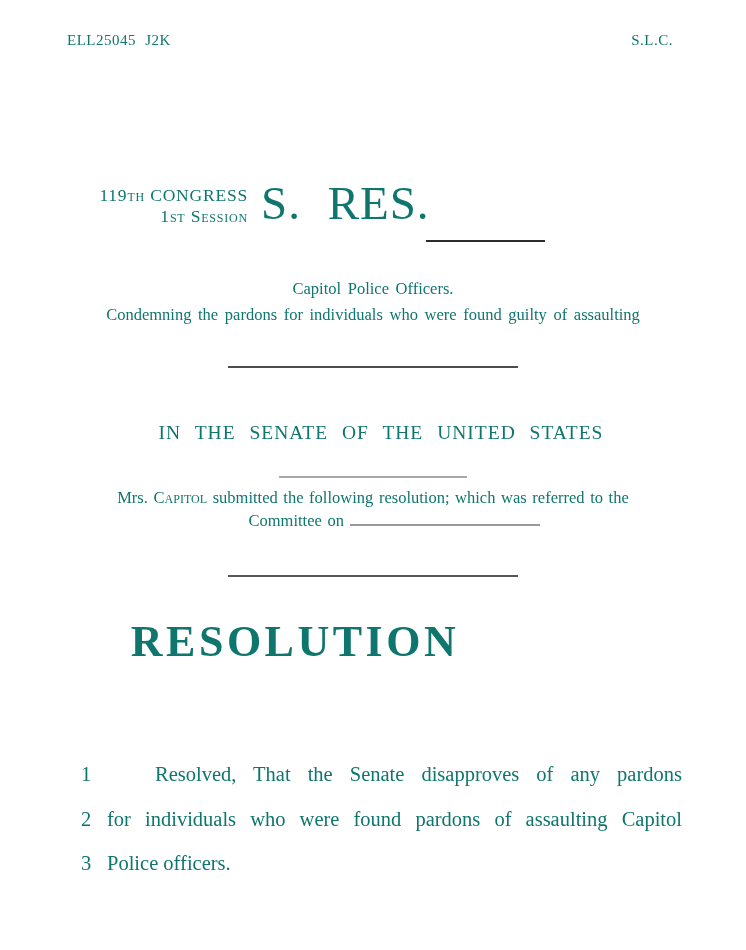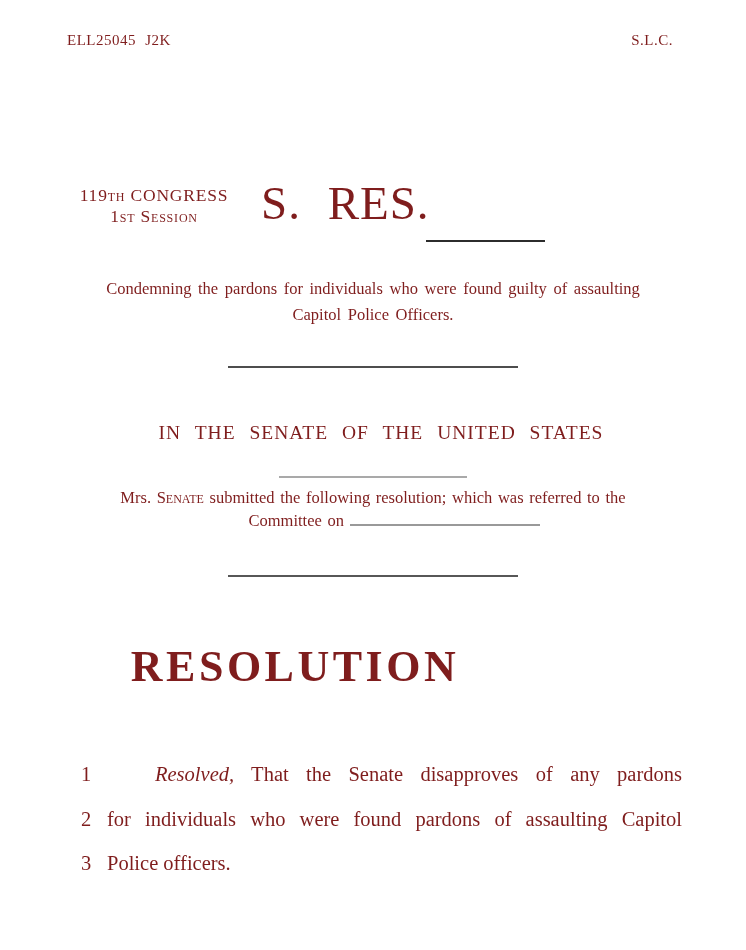--- a/index.html
+++ b/index.html
@@ -2,41 +2,41 @@
 <html><head>
 <meta charset="utf-8">
 <style>
   html, body { margin: 0; padding: 0; background: #ffffff; }
   #page {
     position: relative;
     width: 746px;
     height: 950px;
     background: #ffffff;
     font-family: "Liberation Serif", "DejaVu Serif", serif;
-    color: #7f1d1d;
+    color: #0f766e;
     overflow: hidden;
   }
   .sc { font-variant: small-caps; }
   .nowrap { white-space: nowrap; }
 
   .code {
     position: absolute;
     top: 32px;
     font-size: 15px;
     letter-spacing: 0.5px;
     word-spacing: 5px;
   }
   .code-left  { left: 67px; }
   .code-right { right: 73px; }
 
   .congress-block {
     position: absolute;
     left: 60px; top: 185px;
     width: 188px;
-    text-align: center;
+    text-align: right;
     font-size: 17.5px;
     line-height: 21px;
     letter-spacing: 0.8px;
   }
 
   .bill-type {
     position: absolute;
     left: 261px; top: 180px;
     font-size: 47px;
     font-weight: normal;
@@ -108,21 +108,20 @@
 
   .res-heading {
     position: absolute;
     left: 0; top: 620px;
     width: 590px;
     text-align: center;
     font-size: 44px;
     line-height: 44px;
     font-weight: bold;
     letter-spacing: 3.5px;
-    margin-top: 25px;
   }
 
   .res-title {
     position: absolute;
     left: 63px; top: 674px;
     width: 620px;
     text-align: center;
     font-size: 22px;
     line-height: 36.5px;
     word-spacing: 3px;
@@ -136,51 +135,51 @@
   }
   .brow {
     display: flex;
     line-height: 23px;
     margin-bottom: 21.5px;
   }
   .lnum { flex: 0 0 26px; width: 26px; }
   .btxt { flex: 1 1 auto; }
   .just { text-align: justify; text-align-last: justify; }
   .indent { text-indent: 48px; }
-  .ital { font-style: italic; }
+  .ital { }
 </style>
 </head>
 <body>
 
 <div id="page">
 
   <div class="code code-left">ELL25045 J2K</div>
   <div class="code code-right">S.L.C.</div>
 
   <div class="congress-block">
     <div class="nowrap"><span class="sc">119th</span> <span>CONGRESS</span></div>
     <div class="sc nowrap">1st Session</div>
   </div>
 
   <div class="bill-type">S. RES.</div>
   <div class="num-blank"></div>
 
   <div class="preamble">
+    <div class="nowrap">Capitol Police Officers.</div>
     <div class="nowrap">Condemning the pardons for individuals who were found guilty of assaulting</div>
-    <div class="nowrap">Capitol Police Officers.</div>
   </div>
 
   <div class="rule rule1"></div>
 
   <div class="chamber nowrap">IN THE SENATE OF THE UNITED STATES</div>
 
   <div class="shortrule"></div>
 
   <div class="action">
-    <div class="nowrap"><span>Mrs.</span> <span class="sc">Senate</span> <span>submitted the following resolution; which was referred to the</span></div>
+    <div class="nowrap"><span>Mrs.</span> <span class="sc">Capitol</span> <span>submitted the following resolution; which was referred to the</span></div>
     <div class="action2 nowrap"><span>Committee on</span> <span class="committee-blank"></span></div>
   </div>
 
   <div class="rule rule2"></div>
 
   <div class="res-heading">RESOLUTION</div>
 
 
   <div class="body-text">
     <div class="brow">

